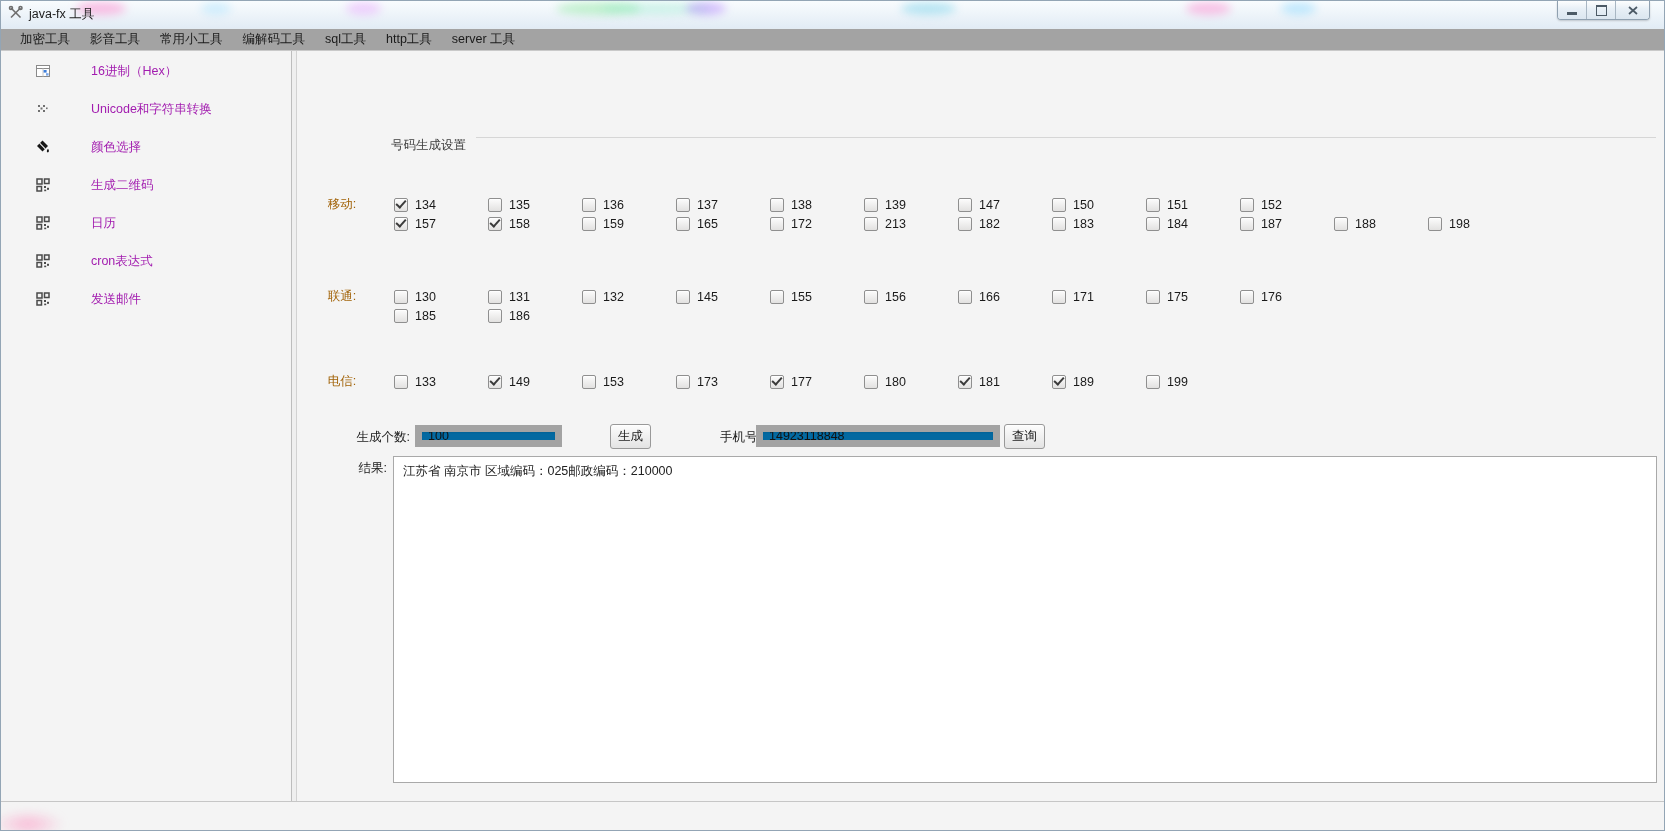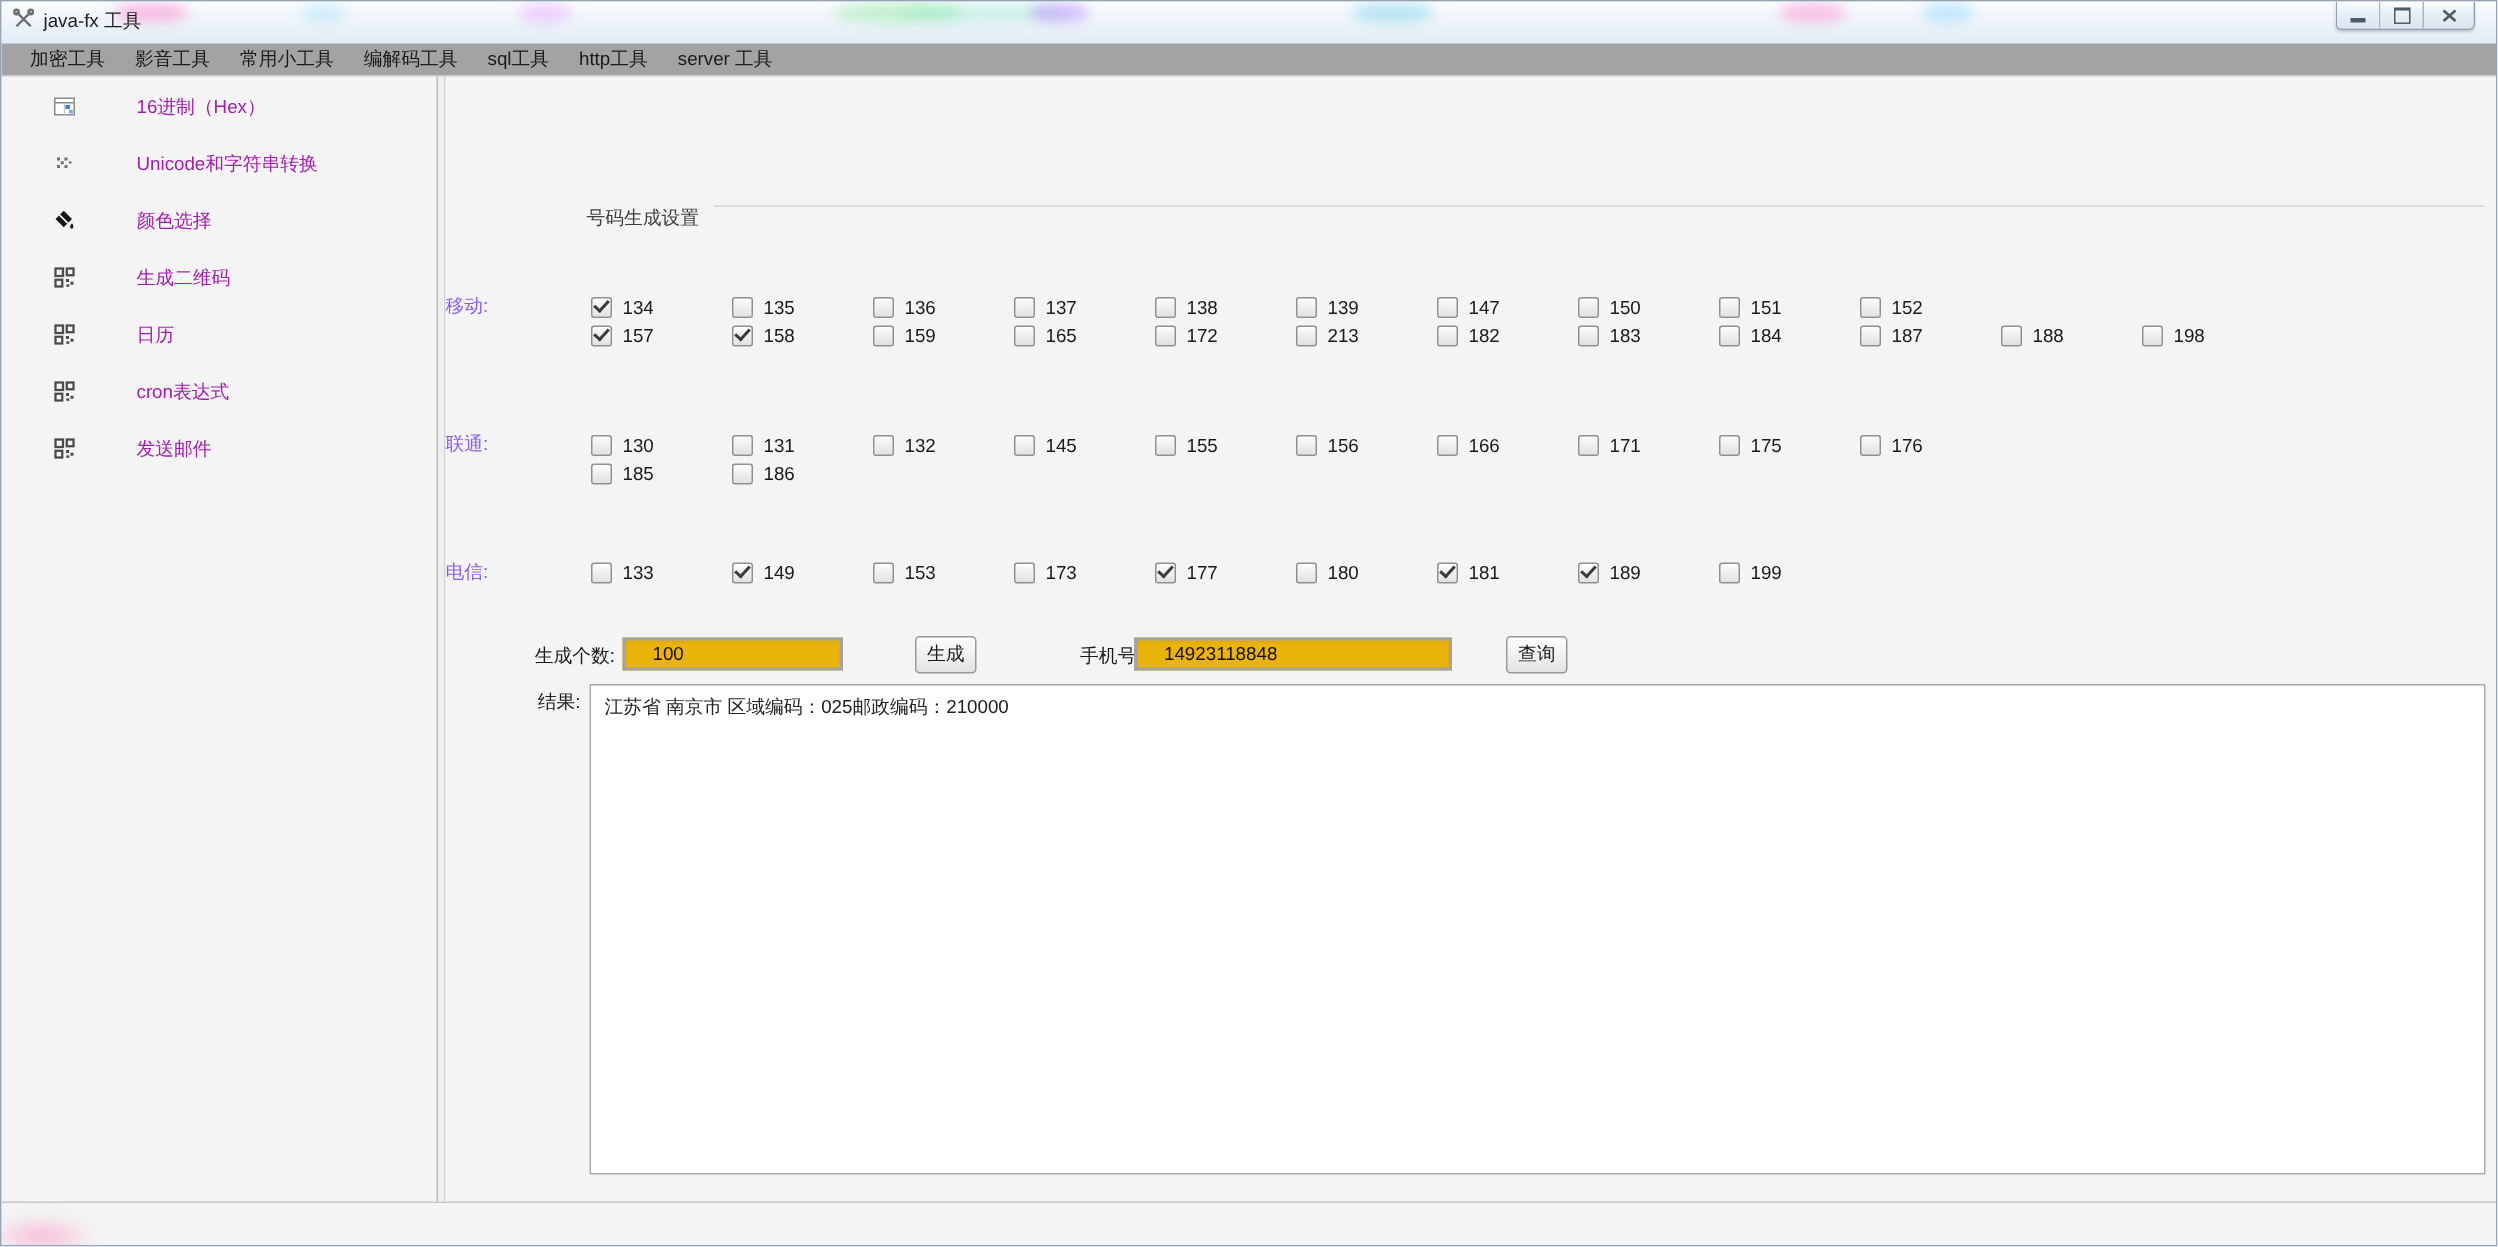--- a/index.html
+++ b/index.html
@@ -30,35 +30,35 @@
   .side-label{margin-left:40px;font-size:12.5px;color:#a21caf;}
   .vsep{width:4px;background:#efefef;border-left:1px solid #bdbdbd;border-right:1px solid #d2d2d2;}
   .main{flex:1;position:relative;background:#f4f4f4;}
 
   .section-header{position:absolute;top:86px;left:94px;right:8px;height:18px;display:flex;align-items:flex-start;}
   .section-title{font-size:12.5px;color:#3d3d3d;white-space:nowrap;}
   .hline{flex:1;height:0;border-top:1px solid #d6d6d6;margin-left:10px;}
 
   .group{position:absolute;left:0;right:0;}
   .g0{top:144px;} .g1{top:236px;} .g2{top:321px;}
-  .group-label{position:absolute;left:0;top:0;width:90px;height:19px;line-height:19px;text-align:left;font-size:12.5px;color:#8b5cf6;}
+  .group-label{position:absolute;left:0;top:0;width:90px;height:19px;line-height:19px;text-align:center;font-size:12.5px;color:#a16207;}
   .rows{margin-left:97px;}
   .cbrow{display:flex;height:19px;align-items:center;}
   .cbitem{width:94px;display:flex;align-items:center;cursor:default;}
   .cb{width:12px;height:12px;flex:0 0 12px;border:1px solid #8f8f8f;border-radius:2px;background:linear-gradient(#fcfcfc,#e2e1e0);box-shadow:inset 0 1px 1px rgba(255,255,255,.85);position:relative;}
   .cb.checked::after{content:"";position:absolute;left:1px;top:1px;width:8px;height:4px;border-left:2px solid #3b3b3b;border-bottom:2px solid #3b3b3b;transform:rotate(-48deg);}
   .cblbl{margin-left:7px;font-size:12.5px;color:#1a1a1a;}
 
   .io-row{position:absolute;top:372px;left:0;right:0;height:28px;}
   .io-row .lbl{position:absolute;top:0;height:28px;line-height:28px;font-size:12.5px;color:#1a1a1a;text-align:right;}
   .lbl-gen{left:0;width:113px;}
   .lbl-phone{left:406px;width:58px;}
-  .field{position:absolute;top:2px;height:22px;border:2px solid #a3a3a3;background:#eab308;font-size:12.5px;color:#111;padding:0 18px;box-sizing:border-box;box-shadow:inset 0 1px 2px rgba(0,0,0,.07);font-family:inherit;outline:none;}
+  .field{position:absolute;top:2px;height:22px;border:7px solid #a3a3a3;background:#0369a1;font-size:12.5px;color:#111;padding:0 6px;box-sizing:border-box;box-shadow:inset 0 1px 2px rgba(0,0,0,.07);font-family:inherit;outline:none;}
   .field-gen{left:118px;width:147px;}
-  .field-phone{left:459px;width:212px;}
+  .field-phone{left:459px;width:244px;}
   .btn{position:absolute;top:1px;height:25px;border:1px solid #999;border-radius:3px;background:linear-gradient(#fdfdfd,#e3e3e3);font-size:12.5px;color:#1a1a1a;padding:0 7px;font-family:inherit;box-shadow:inset 0 1px 0 rgba(255,255,255,.7);cursor:default;}
   .btn-gen{left:313px;}
   .btn-query{left:707px;}
 
   .result-lbl{position:absolute;top:409px;left:0;width:90px;text-align:right;font-size:12.5px;color:#1a1a1a;}
   .result-box{position:absolute;top:405px;left:96px;width:1264px;height:327px;background:#fff;border:1px solid #a9a9a9;box-sizing:border-box;padding:6px 9px;overflow:auto;}
   .result-text{font-size:12.5px;color:#222;line-height:17px;white-space:pre-wrap;}
 
   
   .statusbar{position:absolute;left:0;right:0;bottom:0;height:28px;background:#f4f4f4;border-top:1px solid #c6c6c6;overflow:hidden;}

